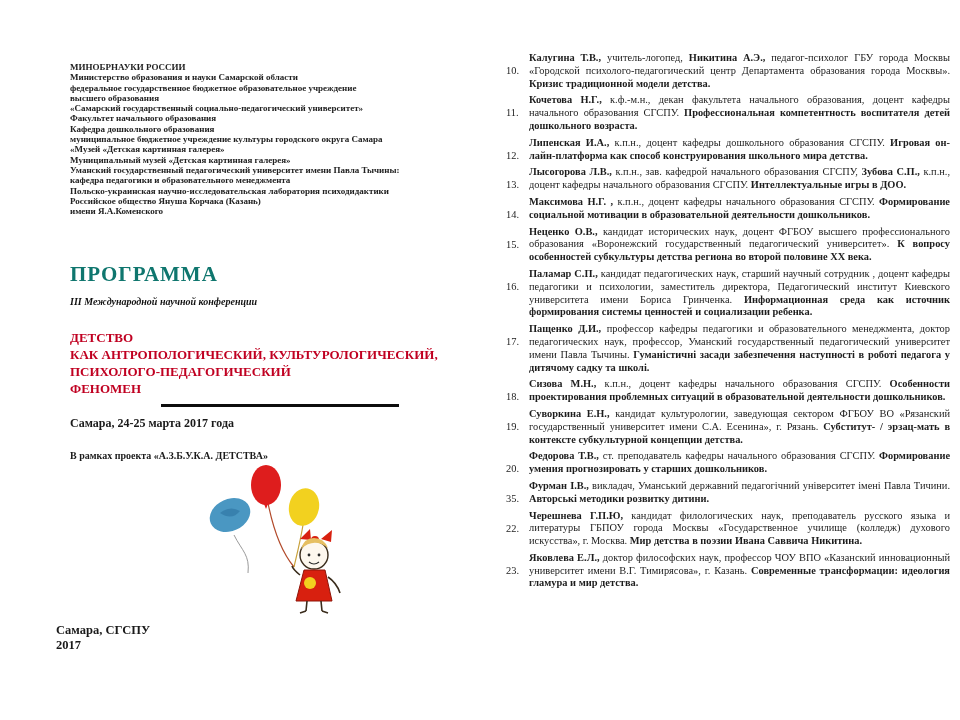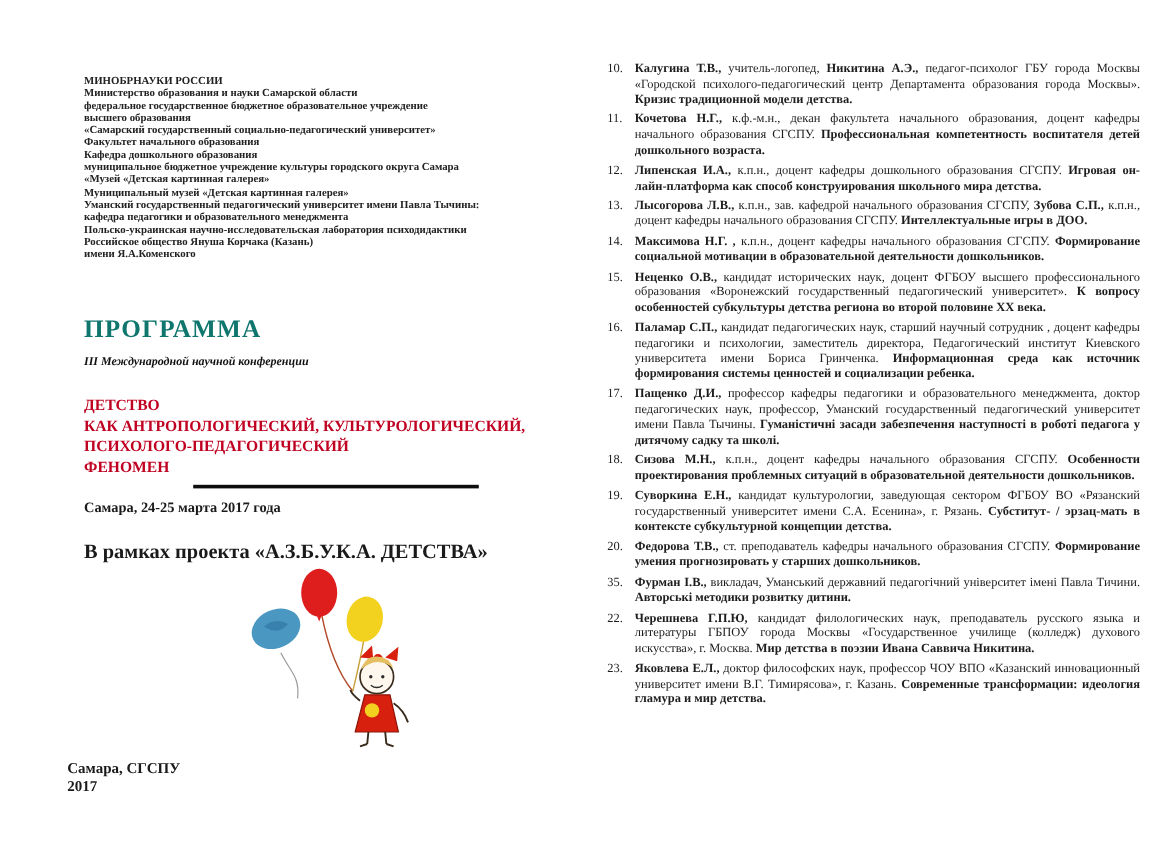--- a/index.html
+++ b/index.html
@@ -8,30 +8,30 @@
 
   
   .page-left{position:absolute;left:70px;top:62px;width:420px;text-align:left;}
   .univ-header{font-size:9px;line-height:10.3px;font-weight:bold;color:#222;}
   .univ-header div{white-space:nowrap;}
   .program-title{margin-top:46px;font-size:21px;font-weight:bold;letter-spacing:1px;color:#0f766e;}
   .conf-subtitle{margin-top:9px;font-size:10px;font-weight:bold;font-style:italic;color:#111;}
   .theme{margin-top:22px;font-size:13px;font-weight:bold;line-height:17px;}
   .rule{height:3px;background:#0d0d0d;width:238px;margin:7px auto 0 auto;}
   .date-line{margin-top:9px;font-size:12px;font-weight:bold;}
-  .project-line{margin-top:19px;font-size:17px;font-weight:bold;}
+  .project-line{margin-top:19px;font-size:10px;font-weight:bold;}
   .illu-wrap{margin-top:2px;text-align:center;transform:translateX(-12px);}
   .footer-city{font-size:12.5px;font-weight:bold;margin-top:-2px;transform:translateX(-14px);}
   .footer-year{font-size:12.5px;font-weight:bold;transform:translateX(-14px);}
 
   
   .page-right{position:absolute;left:506px;top:52px;width:444px;
               font-size:10.4px;line-height:12.8px;text-align:justify;color:#1d1d1d;}
   .entry{position:relative;padding-left:23px;margin-bottom:4px;}
-  .entry .num{position:absolute;left:0;top:0;}
+  .entry .num{position:absolute;left:0;top:13px;}
   .entry .b{font-weight:bold;}
 </style>
 </head>
 <body>
 
 <div class="page-left">
 
   <div class="univ-header">
       <div>МИНОБРНАУКИ РОССИИ</div>
       <div>Министерство образования и науки Самарской области</div>

